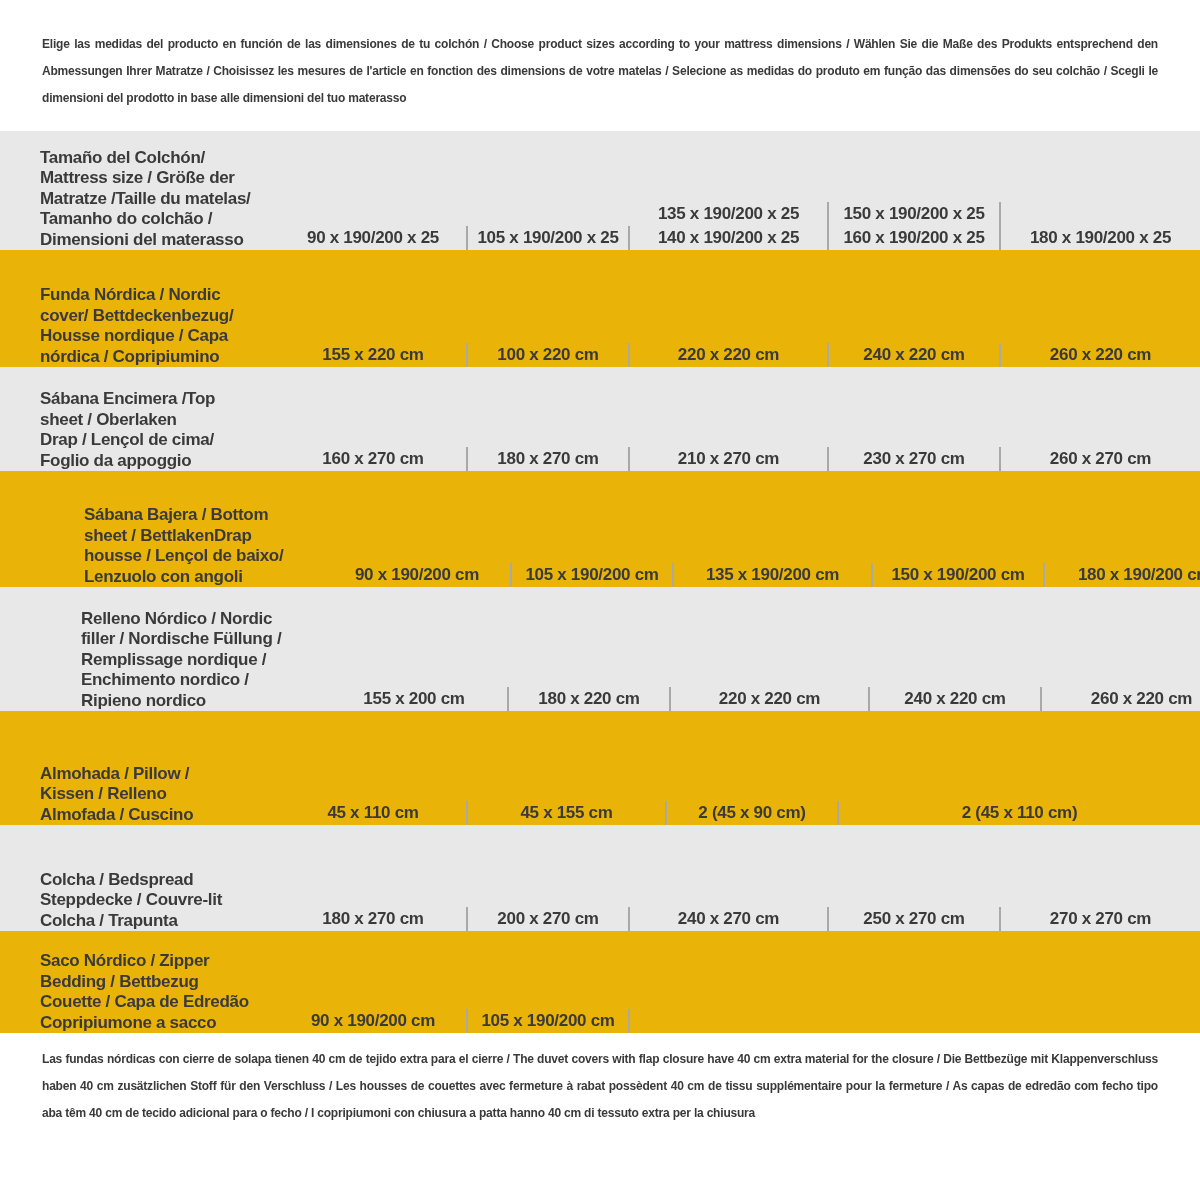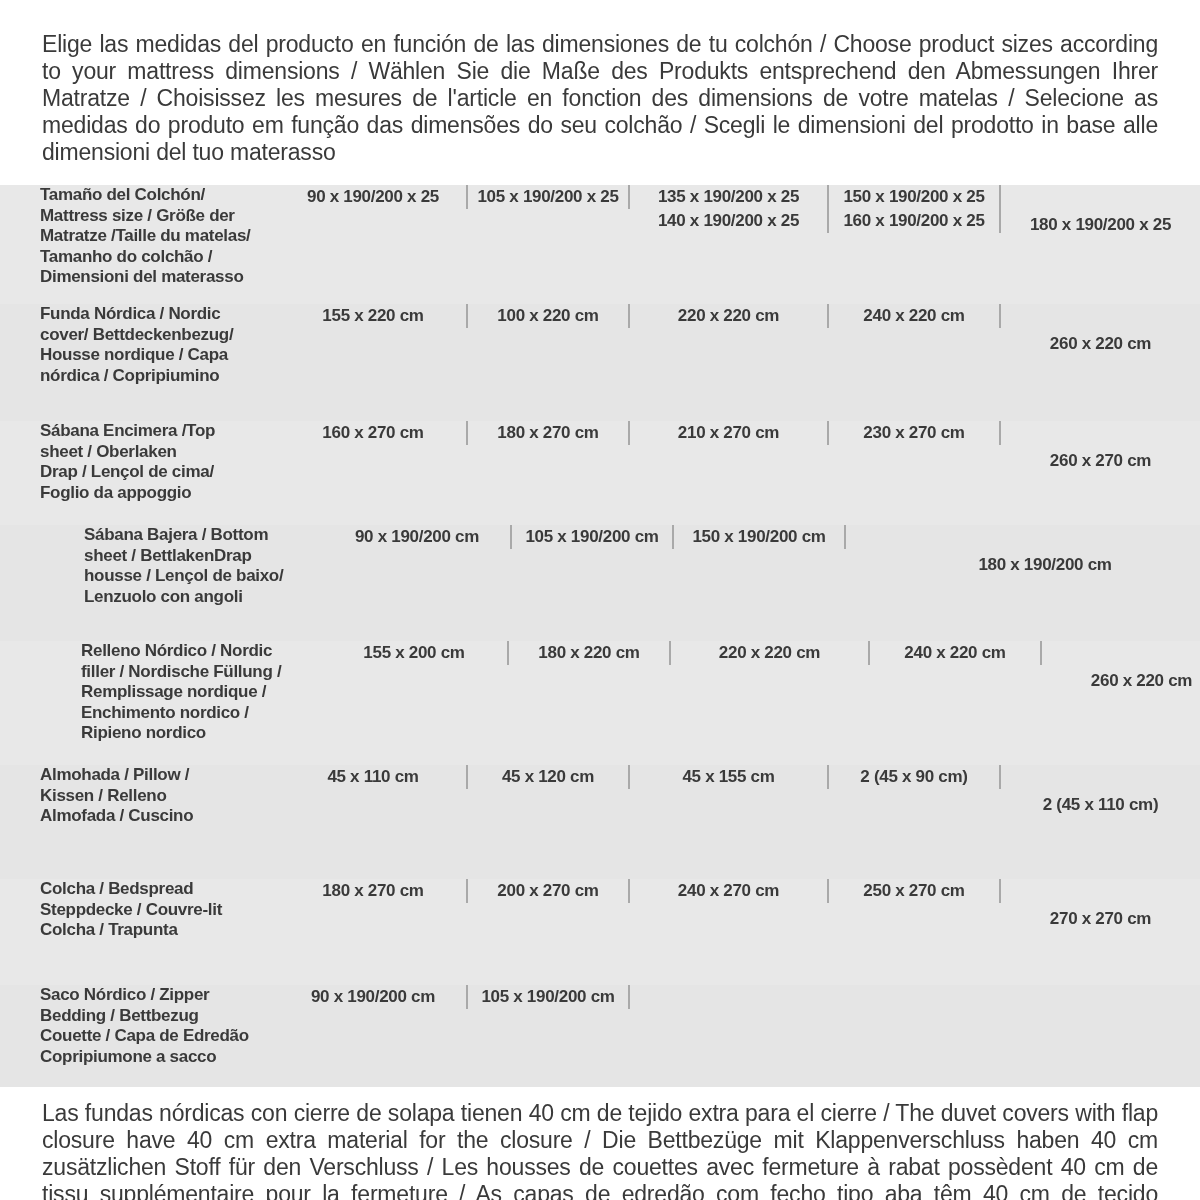--- a/index.html
+++ b/index.html
@@ -14,41 +14,41 @@
     color: #333333;
     overflow: hidden;
   }
   .page {
     width: 1200px;
     height: 1200px;
     position: relative;
   }
   .intro, .footnote {
     margin: 0 42px;
-    font-size: 23px;
-    font-weight: 400;
+    font-size: 12px;
+    font-weight: 700;
     line-height: 27px;
     letter-spacing: -0.2px;
     text-align: justify;
     color: #3a3a3a;
   }
   .intro { padding-top: 31px; }
   .footnote { padding-top: 13px; }
 
   .size-table {
     margin-top: 19px;
     width: 1200px;
   }
   .row {
     display: flex;
-    align-items: flex-start;
+    align-items: flex-end;
     width: 1200px;
   }
   .row.gray { background: #e8e8e8; }
-  .row.white { background: #e5e5e5; }
+  .row.white { background: #eab308; }
   .r0 { height: 119px; }
   .r1 { height: 117px; }
   .r2 { height: 104px; }
   .r3 { height: 116px; padding-left: 44px; }
   .r4 { height: 124px; padding-left: 41px; }
   .r5 { height: 114px; }
   .r6 { height: 106px; }
   .r7 { height: 102px; }
 
   .cell {
@@ -130,20 +130,21 @@
       <div class="cell val c5">260 x 270 cm</div>
     </div>
 
     <div class="row r3 white">
       <div class="cell label">Sábana Bajera / Bottom
 sheet / BettlakenDrap
 housse / Lençol de baixo/
 Lenzuolo con angoli</div>
       <div class="cell val c1">90 x 190/200 cm</div>
       <div class="cell val c2">105 x 190/200 cm</div>
+      <div class="cell val c3">135 x 190/200 cm</div>
       <div class="cell val c4">150 x 190/200 cm</div>
       <div class="cell val c5">180 x 190/200 cm</div>
     </div>
 
     <div class="row r4 gray">
       <div class="cell label">Relleno Nórdico / Nordic
 filler / Nordische Füllung /
 Remplissage nordique /
 Enchimento nordico /
 Ripieno nordico</div>
@@ -152,21 +153,20 @@
       <div class="cell val c3">220 x 220 cm</div>
       <div class="cell val c4">240 x 220 cm</div>
       <div class="cell val c5">260 x 220 cm</div>
     </div>
 
     <div class="row r5 white">
       <div class="cell label">Almohada  / Pillow /
 Kissen / Relleno
 Almofada / Cuscino</div>
       <div class="cell val c1">45 x 110 cm</div>
-      <div class="cell val c2">45 x 120 cm</div>
       <div class="cell val c3">45 x 155 cm</div>
       <div class="cell val c4">2 (45 x 90 cm)</div>
       <div class="cell val c5">2 (45 x 110 cm)</div>
     </div>
 
     <div class="row r6 gray">
       <div class="cell label">Colcha / Bedspread
 Steppdecke / Couvre-lit
 Colcha / Trapunta</div>
       <div class="cell val c1">180 x 270 cm</div>

